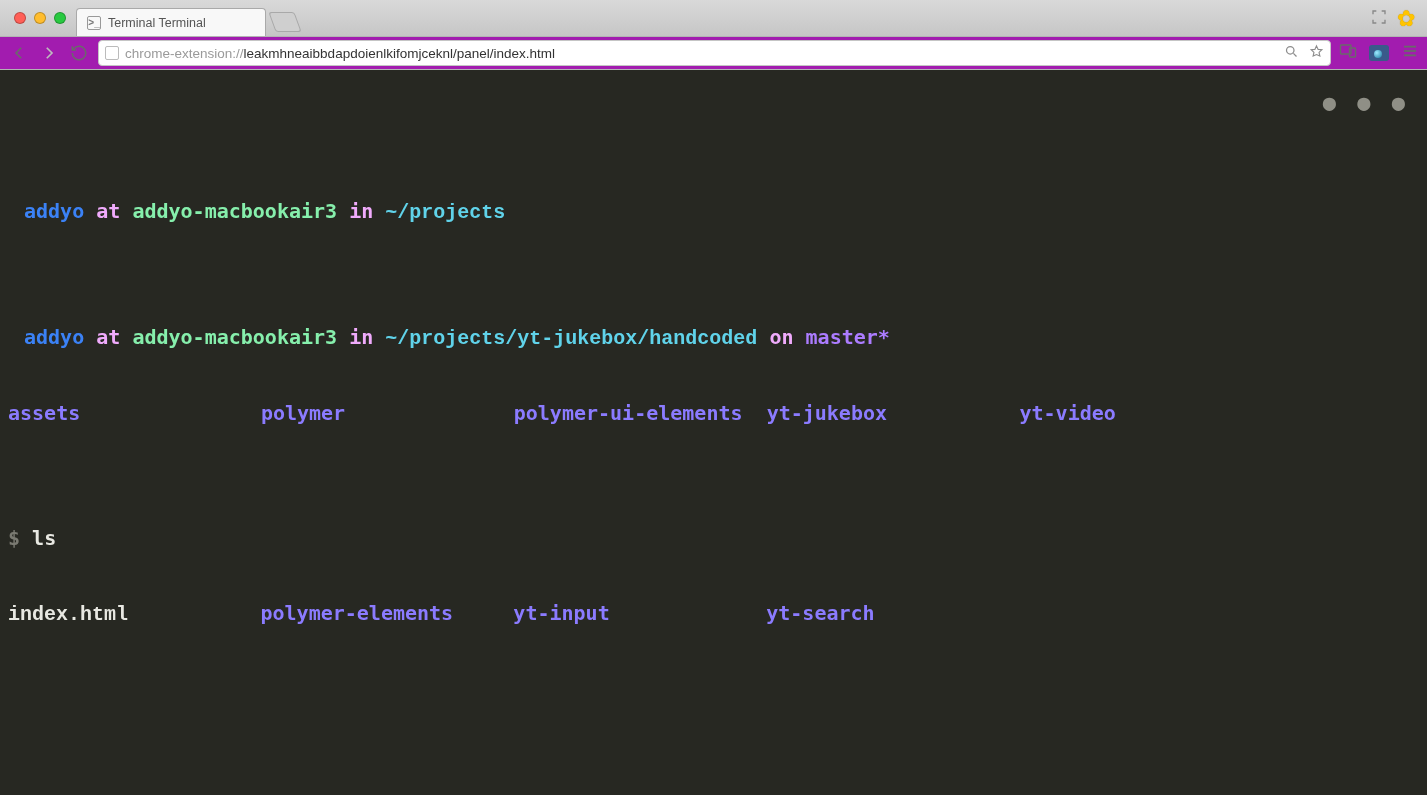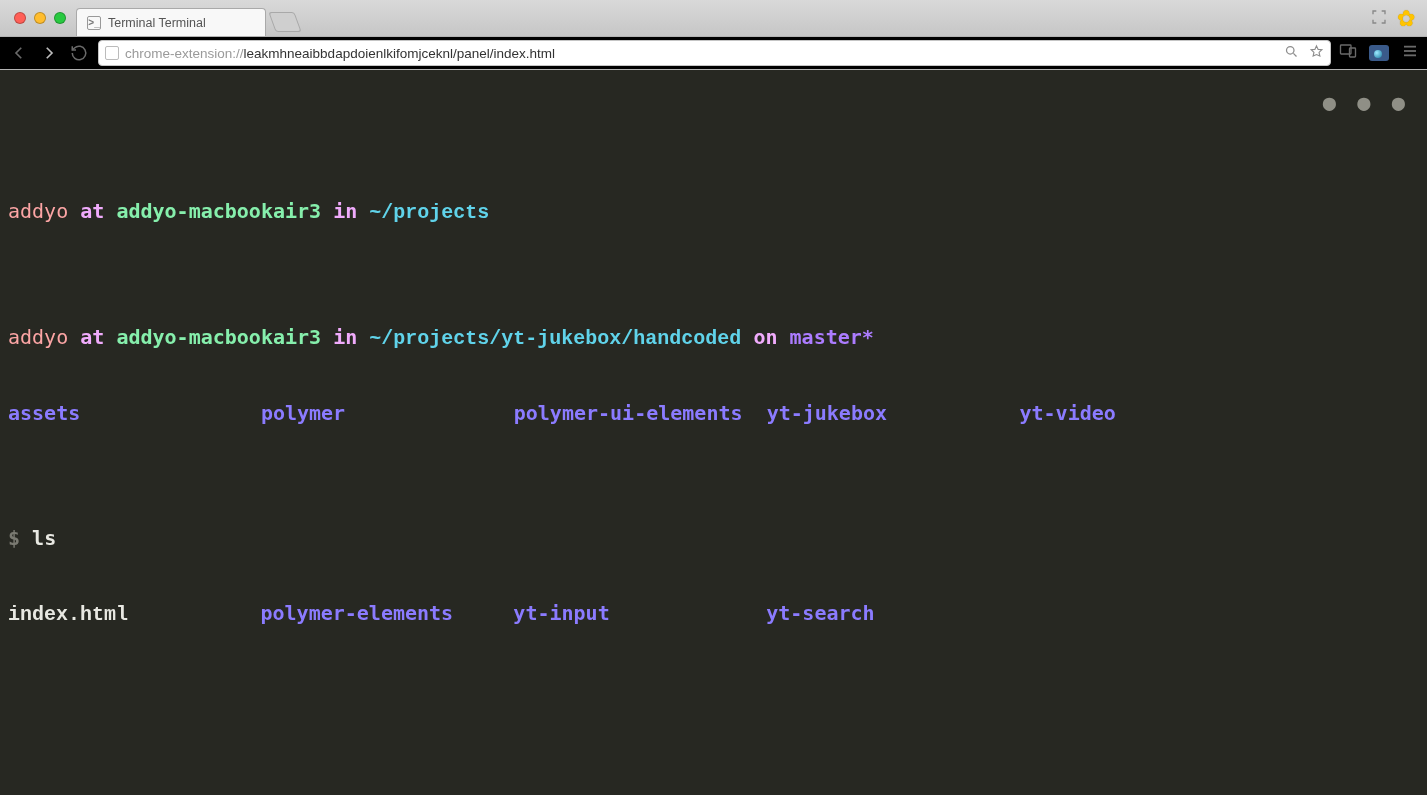--- a/index.html
+++ b/index.html
@@ -57,21 +57,21 @@
   .flower {
     width:22px;height:22px;position:relative;
   }
   .flower::before{
     content:"✿";font-size:22px;color:#ffc400;text-shadow:0 0 1px #b38600;
   }
 
   
   .toolbar {
     height: 34px;
-    background: #000000;
+    background: #a21caf;
     border-top: 1px solid #b3b3b3;
     border-bottom: 1px solid #b3b3b3;
     display: flex;
     align-items: center;
     padding: 0 8px;
     gap: 8px;
   }
   .nav-btn { width:22px;height:22px;display:flex;align-items:center;justify-content:center;color:#6a6a6a; }
   .nav-btn.disabled { color:#bdbdbd; }
   .nav-btn svg{width:18px;height:18px;}
@@ -102,21 +102,21 @@
   .terminal {
     position:absolute; left:0; right:0; top:70px; bottom:0;
     background:#272822; color:#f8f8f2;
     font-family: "Menlo","Consolas",monospace;
     font-size:20px; line-height:25px;
     padding:4px 8px;
     white-space:pre;
     overflow:hidden;
   }
   .row{display:block;}
-  .user   {color:#fca5a5;font-weight:normal;}
+  .user   {color:#3b82f6;font-weight:bold;margin-left:16px;}
   .dimm   {color:#f0abfc;font-weight:bold;}
   .host   {color:#86efac;font-weight:bold;}
   .path   {color:#60d3ea;font-weight:bold;font-family:Liberation Mono, monospace;}
   .branch {color:#ac7cff;font-weight:bold;}
   .prompt {color:#7a7a72;font-weight:bold;}
   .cmd    {color:#e8e8e2;font-weight:bold;}
   .dir    {color:#8b7bff;font-weight:bold;}
   .file   {color:#e8e8e2;font-weight:bold;font-family:Liberation Mono, monospace;}
   .dotmenu{
     position:absolute;top:20px;right:18px;color:#8f8f86;font-size:22px;letter-spacing:4px;user-select:none;

